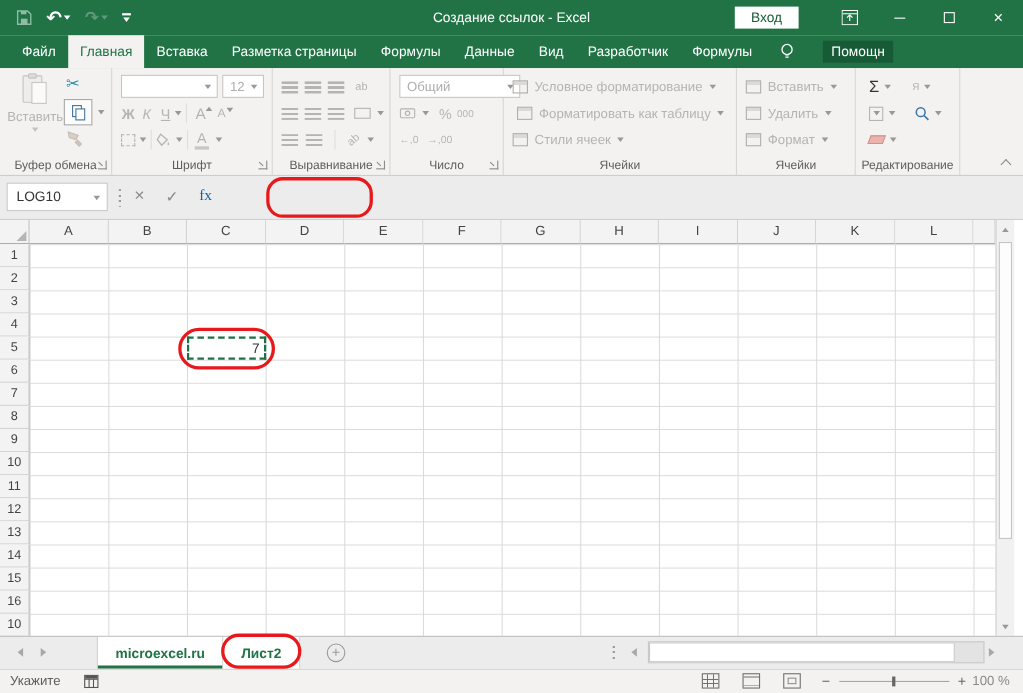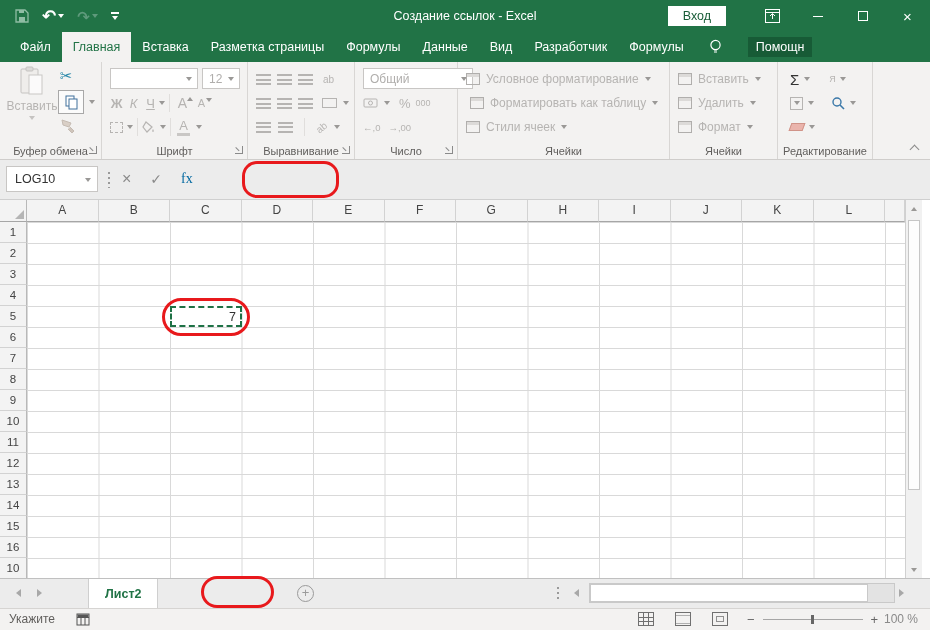--- a/index.html
+++ b/index.html
@@ -475,20 +475,23 @@
       <span class="tri-d vs-down"></span>
     </div>
   </div>
 
   <div class="sheetbar">
     <div class="snav">
       <span class="tri-l"></span>
       <span class="tri-r"></span>
     </div>
     <div class="stabs">
+      <div class="stab current">
+        <span>microexcel.ru</span>
+      </div>
       <div class="stab">
         <span>Лист2</span>
       </div>
     </div>
     <div class="addsheet">
       <span>+</span>
     </div>
     <div class="hs-dots"></div>
     <span class="tri-l hs-left"></span>
     <div class="hs-track">

